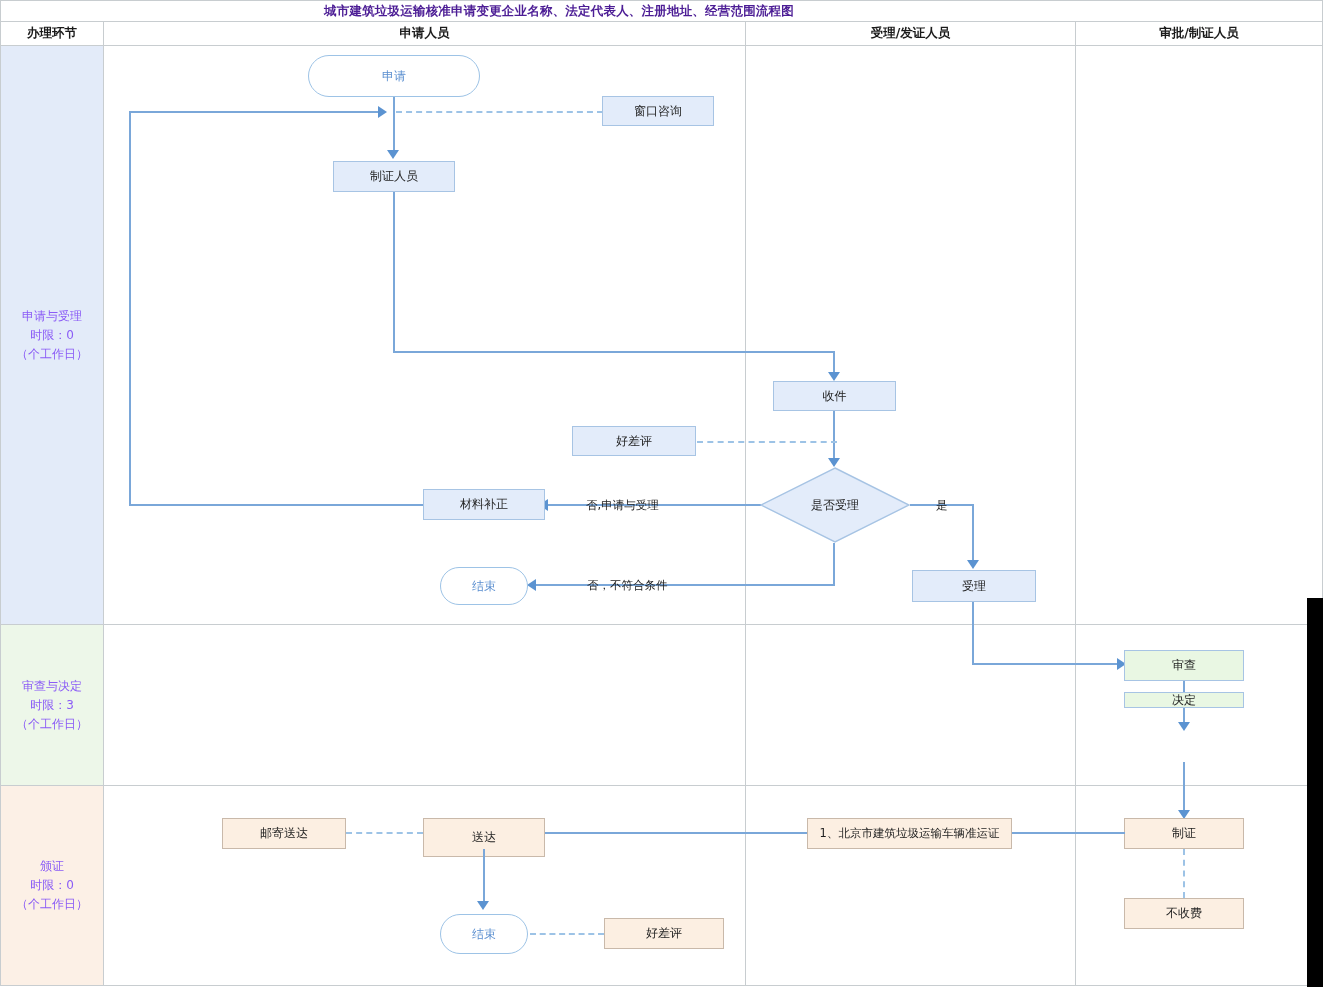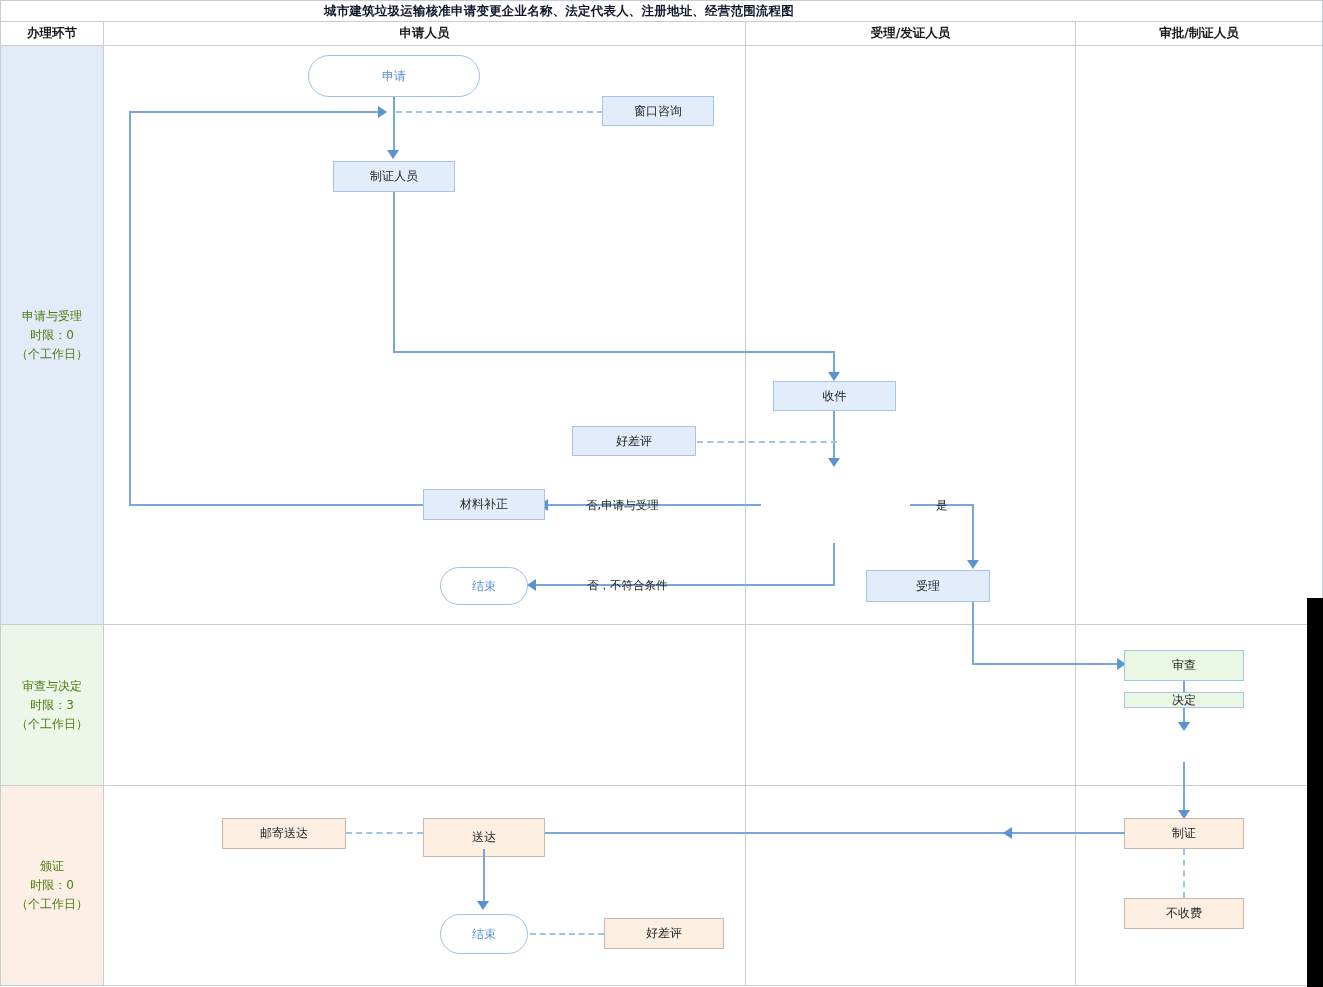--- a/index.html
+++ b/index.html
@@ -4,27 +4,27 @@
 <title>流程图</title>
 <style>
   html,body{margin:0;padding:0;background:#ffffff;}
   body{font-family:"DejaVu Sans","Liberation Sans",sans-serif;}
   #page{position:relative;width:1323px;height:987px;background:#ffffff;overflow:hidden;}
 
   
   .frame-line{position:absolute;background:#c8cdd0;}
   .title-bar{position:absolute;left:0;top:0;width:1118px;height:22px;
       display:flex;align-items:center;justify-content:center;
-      font-size:12.5px;font-weight:bold;color:#0f172a;letter-spacing:.2px;}
+      font-size:12.5px;font-weight:bold;color:#4c1d95;letter-spacing:.2px;}
   .hdr{position:absolute;top:22px;height:23px;display:flex;align-items:center;
       justify-content:center;font-size:12.5px;font-weight:bold;color:#1a1a1a;}
 
   
   .phase{position:absolute;left:1px;width:102px;display:flex;flex-direction:column;
-      align-items:center;justify-content:center;font-size:12px;color:#4d7c0f;
+      align-items:center;justify-content:center;font-size:12px;color:#8b5cf6;
       line-height:19px;text-align:center;}
   .phase div{white-space:nowrap;}
 
   
   .node{position:absolute;box-sizing:border-box;display:flex;align-items:center;
       justify-content:center;font-size:12px;line-height:1.25;text-align:center;
       border:1px solid #9dc3e6;color:#1f1f1f;}
   .n-blue{background:#e3ecfa;border-color:#a7c4e4;}
   .n-green{background:#e9f7e3;border-color:#a7c4e4;}
   .n-peach{background:#fcefe2;border-color:#c9b9aa;}
@@ -131,28 +131,34 @@
   <div class="node n-blue" style="left:333px;top:161px;width:122px;height:31px;">
     <span>制证人员</span>
   </div>
   <div class="node n-blue" style="left:773px;top:381px;width:123px;height:30px;">
     <span>收件</span>
   </div>
   <div class="node n-blue" style="left:572px;top:426px;width:124px;height:30px;">
     <span>好差评</span>
   </div>
 
+  <div class="node n-dia" style="left:760px;top:467px;width:150px;height:76px;background:transparent;">
+    <svg class="dia-shape" viewBox="0 0 150 76" preserveAspectRatio="none">
+      <polygon points="75,1 149,38 75,75 1,38" fill="#e3ecfa" stroke="#a7c4e4" stroke-width="1.4"></polygon>
+    </svg>
+    <span>是否受理</span>
+  </div>
 
   <div class="node n-blue" style="left:423px;top:489px;width:122px;height:31px;">
     <span>材料补正</span>
   </div>
   <div class="node n-term" style="left:440px;top:567px;width:88px;height:38px;">
     <span>结束</span>
   </div>
-  <div class="node n-blue" style="left:866px;top:570px;width:124px;height:32px;">
+  <div class="node n-blue" style="left:912px;top:570px;width:124px;height:32px;">
     <span>受理</span>
   </div>
 
   <div class="ln lnv" style="left:972px;top:602px;height:62px;"></div>
   <div class="ln lnh" style="left:972px;top:663px;width:152px;"></div>
   <div class="arw arw-r" style="left:1117px;top:658px;"></div>
 
   <div class="node n-green" style="left:1124px;top:650px;width:120px;height:31px;">
     <span>审查</span>
   </div>
@@ -174,20 +180,23 @@
   <div class="dash-v" style="left:1183px;top:849px;height:49px;"></div>
 
   <div class="node n-peach" style="left:1124px;top:898px;width:120px;height:31px;">
     <span>不收费</span>
   </div>
 
   <div class="ln lnh" style="left:543px;top:832px;width:582px;"></div>
   <div class="arw arw-l" style="left:536px;top:827px;"></div>
   <div class="arw arw-l" style="left:1003px;top:827px;"></div>
 
+  <div class="node n-peach" style="left:807px;top:818px;width:205px;height:31px;font-size:11.5px;">
+    <span>1、北京市建筑垃圾运输车辆准运证</span>
+  </div>
 
   <div class="node n-peach" style="left:423px;top:818px;width:122px;height:39px;">
     <span>送达</span>
   </div>
 
   <div class="dash-h" style="left:346px;top:832px;width:77px;"></div>
 
   <div class="node n-peach" style="left:222px;top:818px;width:124px;height:31px;">
     <span>邮寄送达</span>
   </div>

